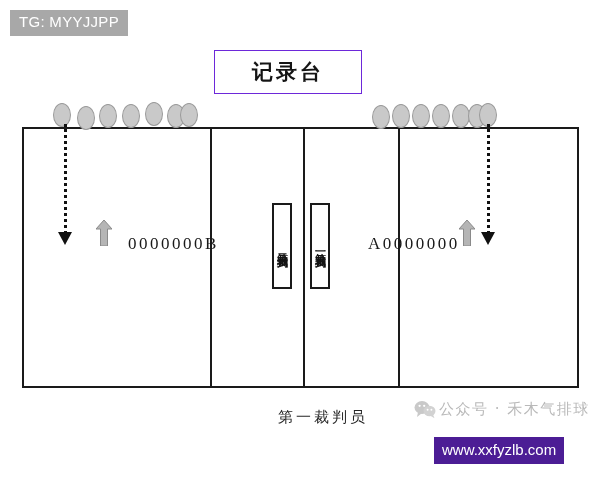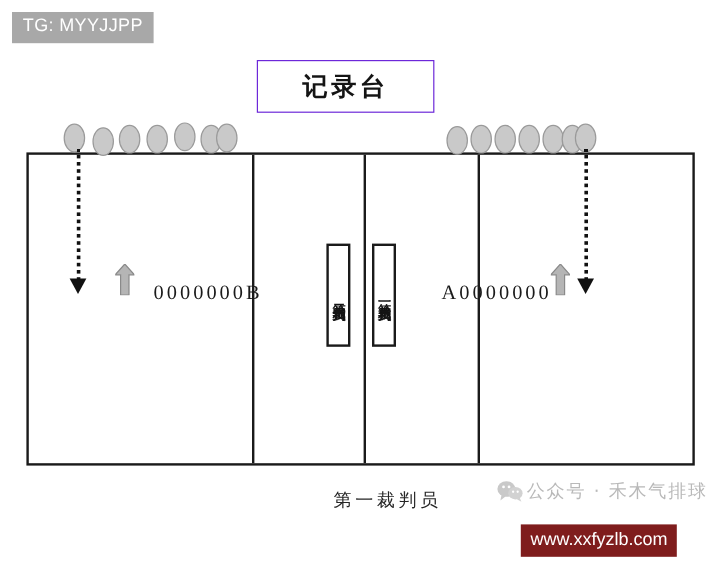--- a/index.html
+++ b/index.html
@@ -18,21 +18,21 @@
     background:#a8a8a8;color:#ffffff;
     font-family:"Liberation Sans", sans-serif;
     font-size:15px;line-height:22px;
     padding:1px 9px 3px 9px;
     letter-spacing:0.3px;
     white-space:nowrap;
   }
   
   .wm-url{
     position:absolute;left:434px;top:437px;
-    background:#7f1d1d;color:#ffffff;
+    background:#4c1d95;color:#ffffff;
     font-family:"Liberation Sans", sans-serif;
     font-size:15px;line-height:22px;
     padding:2px 8px 3px 8px;
     white-space:nowrap;
   }
 
   
   .score-box{
     position:absolute;left:214px;top:50px;width:146px;height:42px;
     border:1px solid #6d28d9;background:#ffffff;

